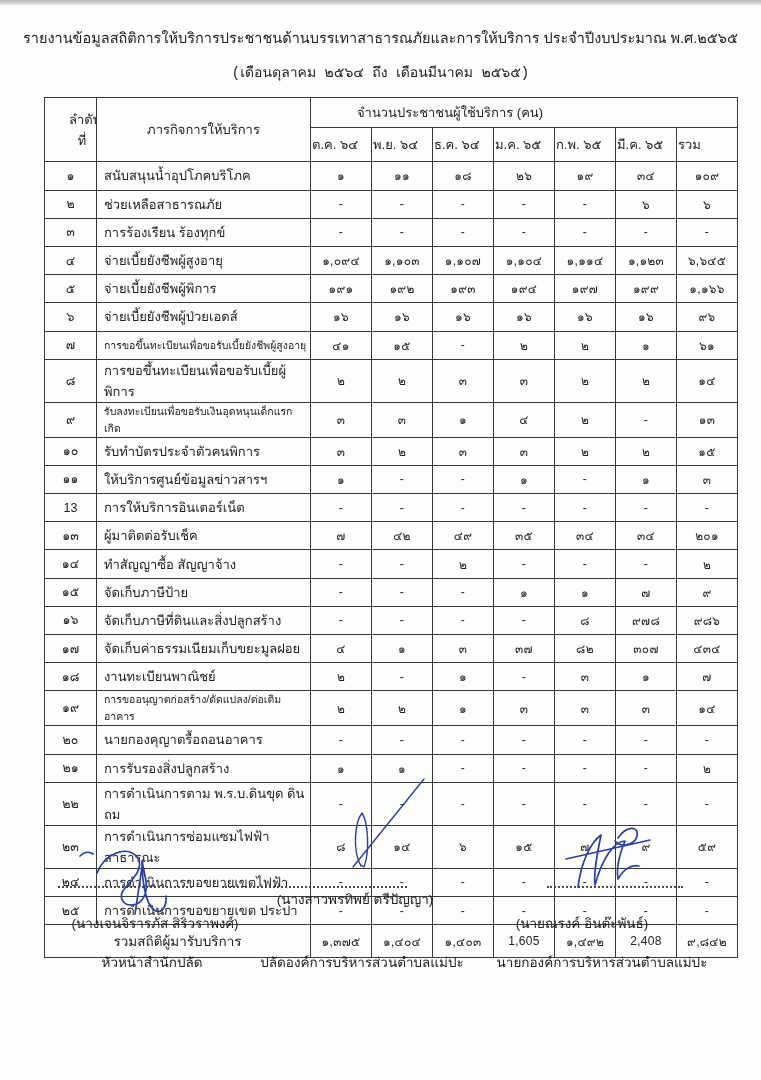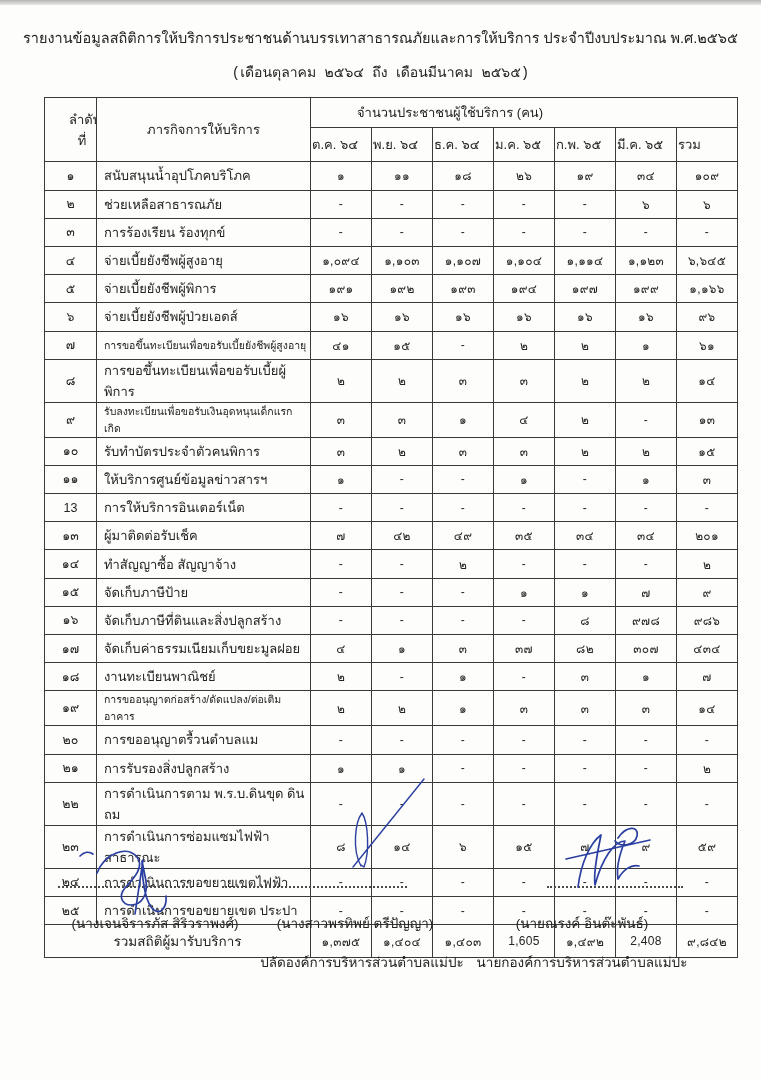--- a/index.html
+++ b/index.html
@@ -279,21 +279,21 @@
         <td class="c-val">๒</td>
         <td class="c-val">๒</td>
         <td class="c-val">๑</td>
         <td class="c-val">๓</td>
         <td class="c-val">๓</td>
         <td class="c-val">๓</td>
         <td class="c-val">๑๔</td>
       </tr>
       <tr>
         <td class="c-no">๒๐</td>
-        <td class="c-svc">การขออนุญาตรื้วนตำบลแม</td>
+        <td class="c-svc">นายกองคุญาตรื้อถอนอาคาร</td>
         <td class="c-val">-</td>
         <td class="c-val">-</td>
         <td class="c-val">-</td>
         <td class="c-val">-</td>
         <td class="c-val">-</td>
         <td class="c-val">-</td>
         <td class="c-val">-</td>
       </tr>
       <tr>
         <td class="c-no">๒๑</td>
@@ -364,25 +364,26 @@
     </tr>
   </tfoot>
 </table>
 
 <div class="sig-area">
   <div class="sig-line" style="left:58px;top:886px;width:134px;"></div>
   <div class="sig-line" style="left:222px;top:886px;width:185px;"></div>
   <div class="sig-line" style="left:547px;top:886px;width:136px;"></div>
 
   <div class="sig-name" style="left:45px;top:912px;">(นางเจนจิรารภัส  สิริวราพงศ์)</div>
-  <div class="sig-name" style="left:245px;top:912px;">(นางสาวพรทิพย์  ตรีปัญญา)</div>
+  <div class="sig-name" style="left:245px;top:888px;">(นางสาวพรทิพย์  ตรีปัญญา)</div>
   <div class="sig-name" style="left:472px;top:912px;text-align:center;">(นายณรงค์   อินต๊ะพันธ์)</div>
 
+  <div class="sig-title" style="left:42px;top:951px;">หัวหน้าสำนักปลัด</div>
   <div class="sig-title" style="left:252px;top:951px;">ปลัดองค์การบริหารส่วนตำบลแม่ปะ</div>
-  <div class="sig-title" style="left:472px;top:951px;">นายกองค์การบริหารส่วนตำบลแม่ปะ</div>
+  <div class="sig-title" style="left:492px;top:951px;">นายกองค์การบริหารส่วนตำบลแม่ปะ</div>
 </div>
 
 <svg class="ink" width="761" height="1080" viewBox="0 0 761 1080">
   <g fill="none" stroke-linecap="round" stroke-linejoin="round" id="ink-group" stroke="#2b3fa0">
     <path stroke-width="1.7" d="M97,873 c8,-20 30,-28 40,-16 c8,10 -4,22 -12,31 c-7,8 -3,17 6,17 c11,0 17,-11 15,-24 l-4,-20 c0,22 4,43 12,49 c7,5 13,-3 12,-14 M143,860 l-8,54 M80,856 c4,-4 9,-5 13,-2"></path>
     <path stroke-width="1.4" d="M424,779 L353,867 M361,866 c-9,-16 -6,-44 1,-53 c6,9 8,38 2,54 l-3,-2"></path>
     <path stroke-width="1.7" d="M578,887 c3,-24 12,-44 23,-52 c-3,16 -8,36 -6,50 c7,-26 19,-44 30,-44 c-5,12 -9,26 -7,38 c5,-9 13,-15 21,-13 M566,859 l84,-19 M618,838 c8,-12 21,-13 19,-2 c-2,9 -16,12 -22,5"></path>
   </g>
 </svg>
 

